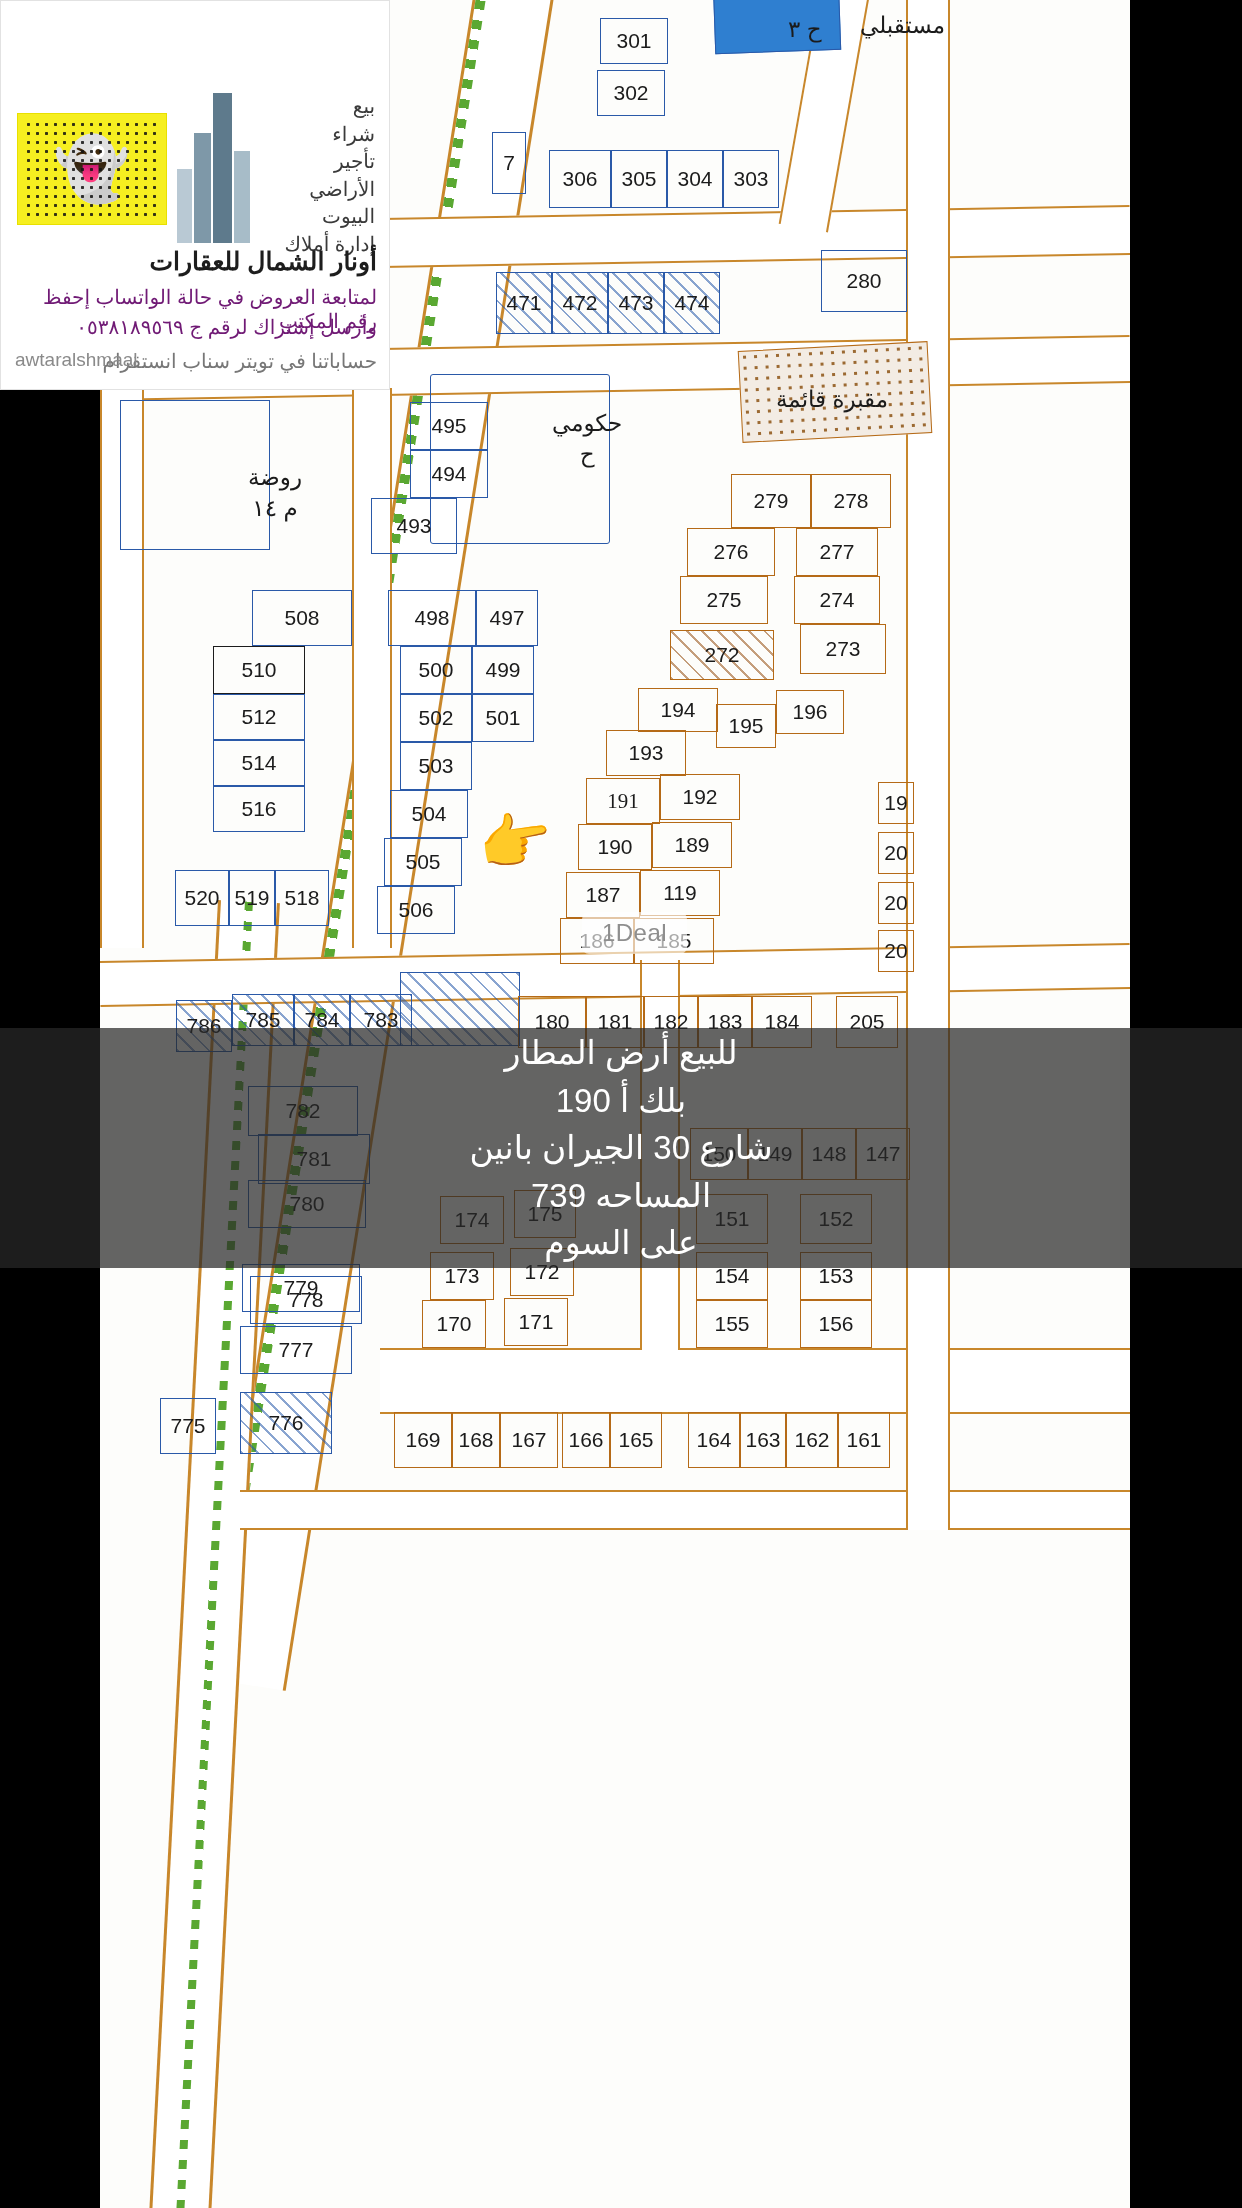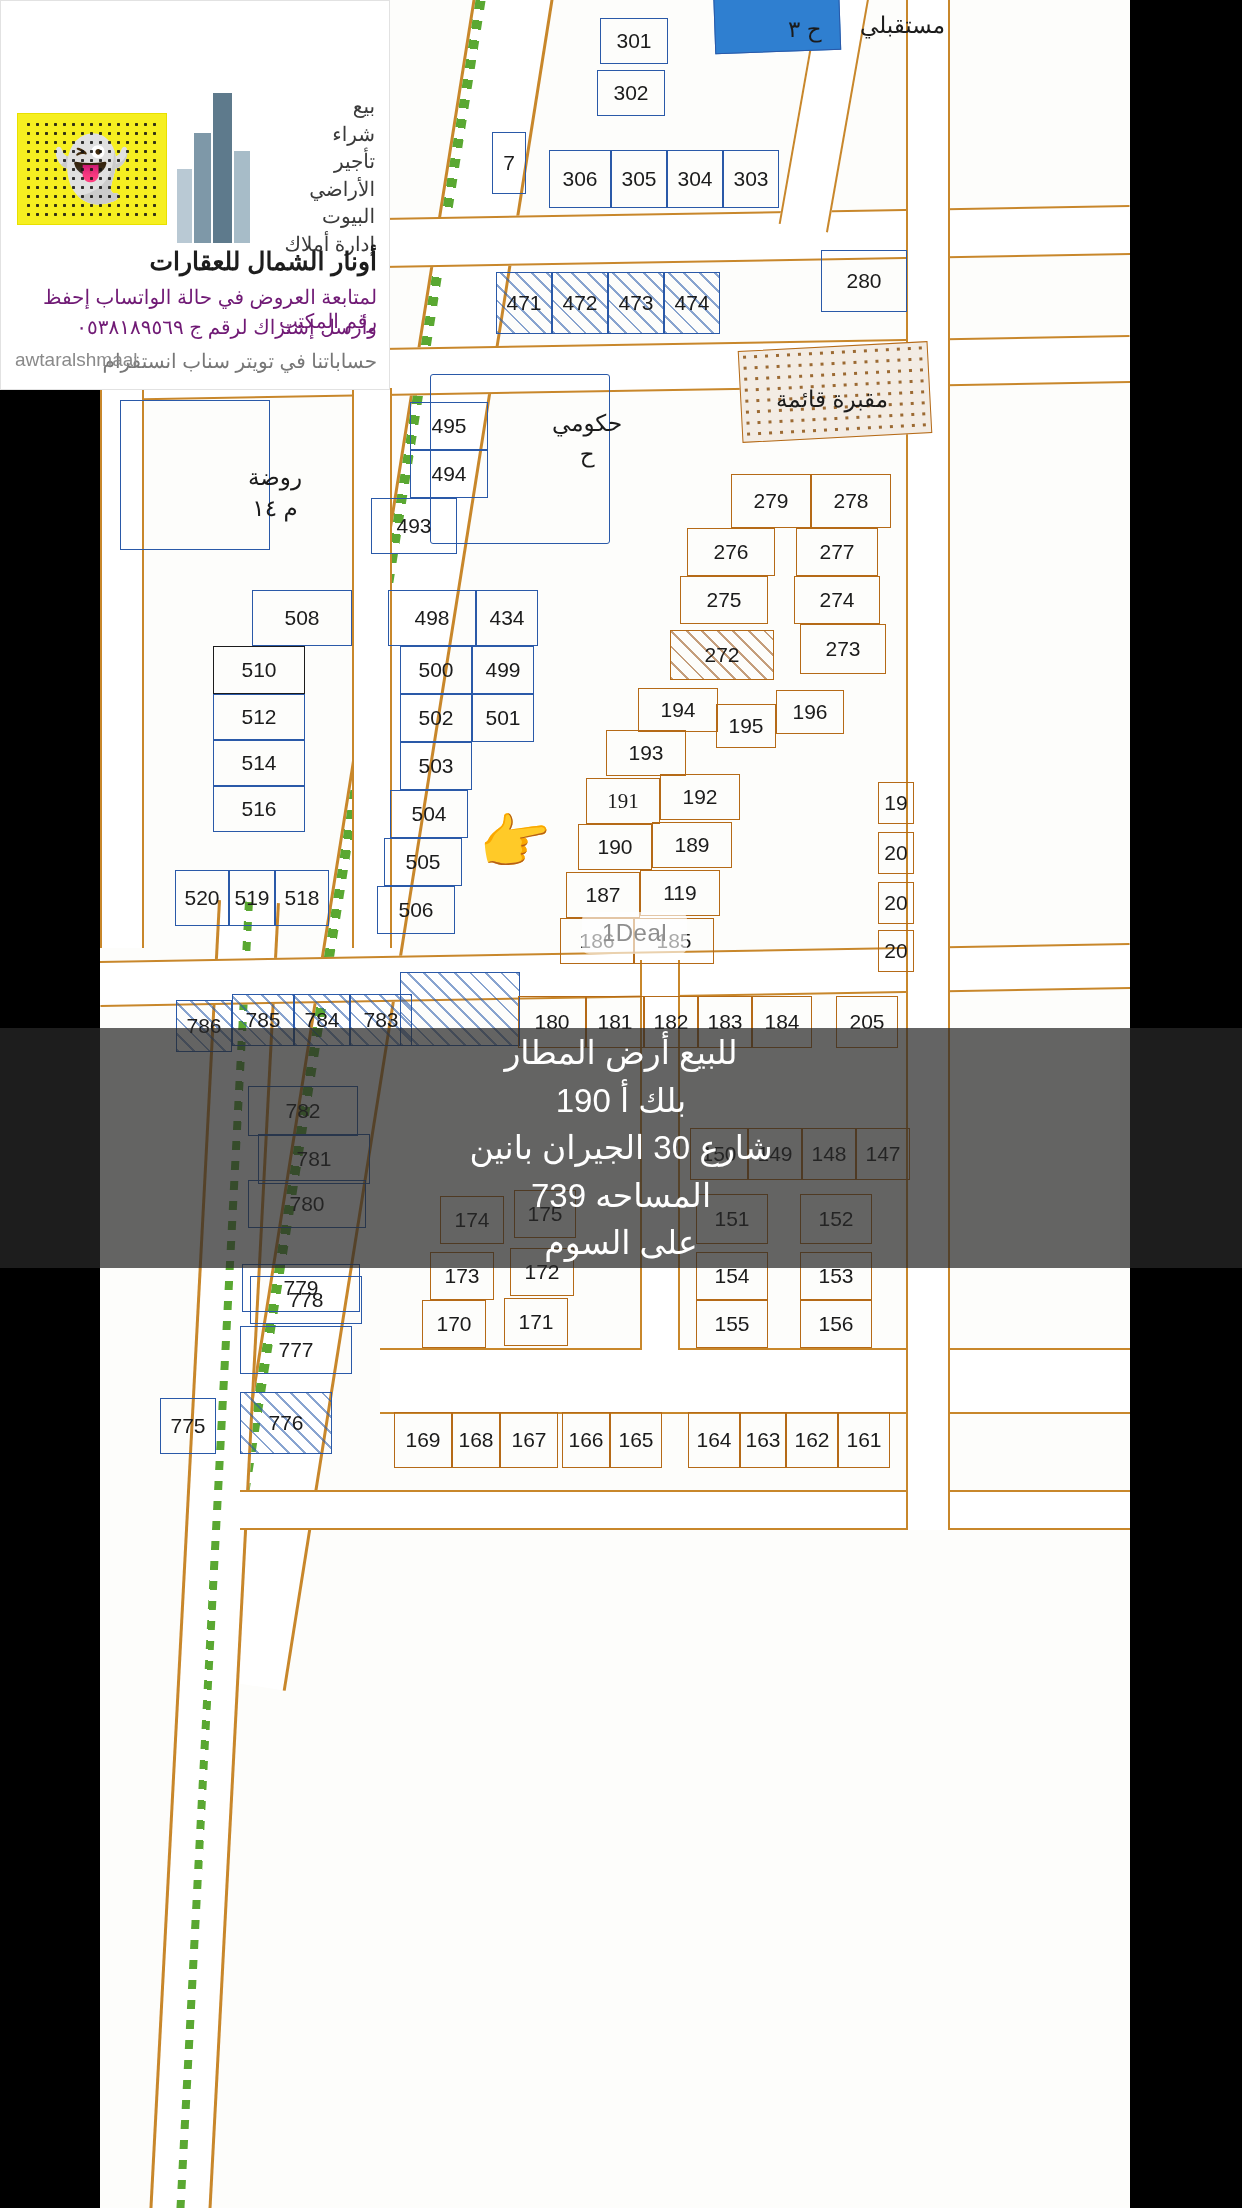--- a/index.html
+++ b/index.html
@@ -201,21 +201,21 @@
         <div class="blk" style="left: 129px; top: 870px; width: 46px; height: 56px; justify-content: center;">
           <span class="n">519</span>
         </div>
         <div class="blk" style="left: 175px; top: 870px; width: 54px; height: 56px;">
           <span class="n">518</span>
         </div>
         <div class="blk" style="left: 288px; top: 590px; width: 88px; height: 56px;">
           <span class="n">498</span>
         </div>
         <div class="blk" style="left: 376px; top: 590px; width: 62px; height: 56px;">
-          <span class="n">434</span>
+          <span class="n">497</span>
         </div>
         <div class="blk" style="left: 300px; top: 646px; width: 72px; height: 48px;">
           <span class="n">500</span>
         </div>
         <div class="blk" style="left: 372px; top: 646px; width: 62px; height: 48px;">
           <span class="n">499</span>
         </div>
         <div class="blk" style="left: 300px; top: 694px; width: 72px; height: 48px;">
           <span class="n">502</span>
         </div>

